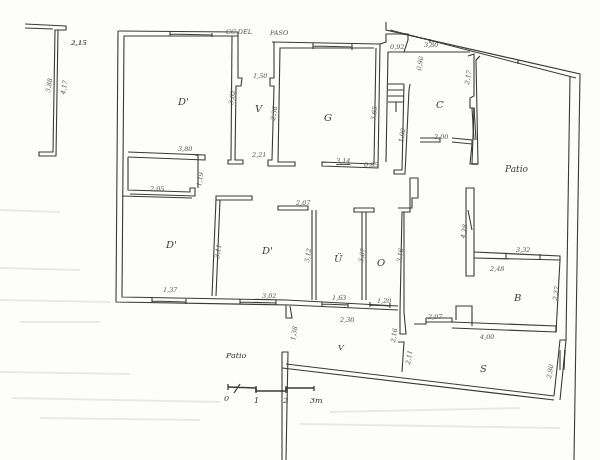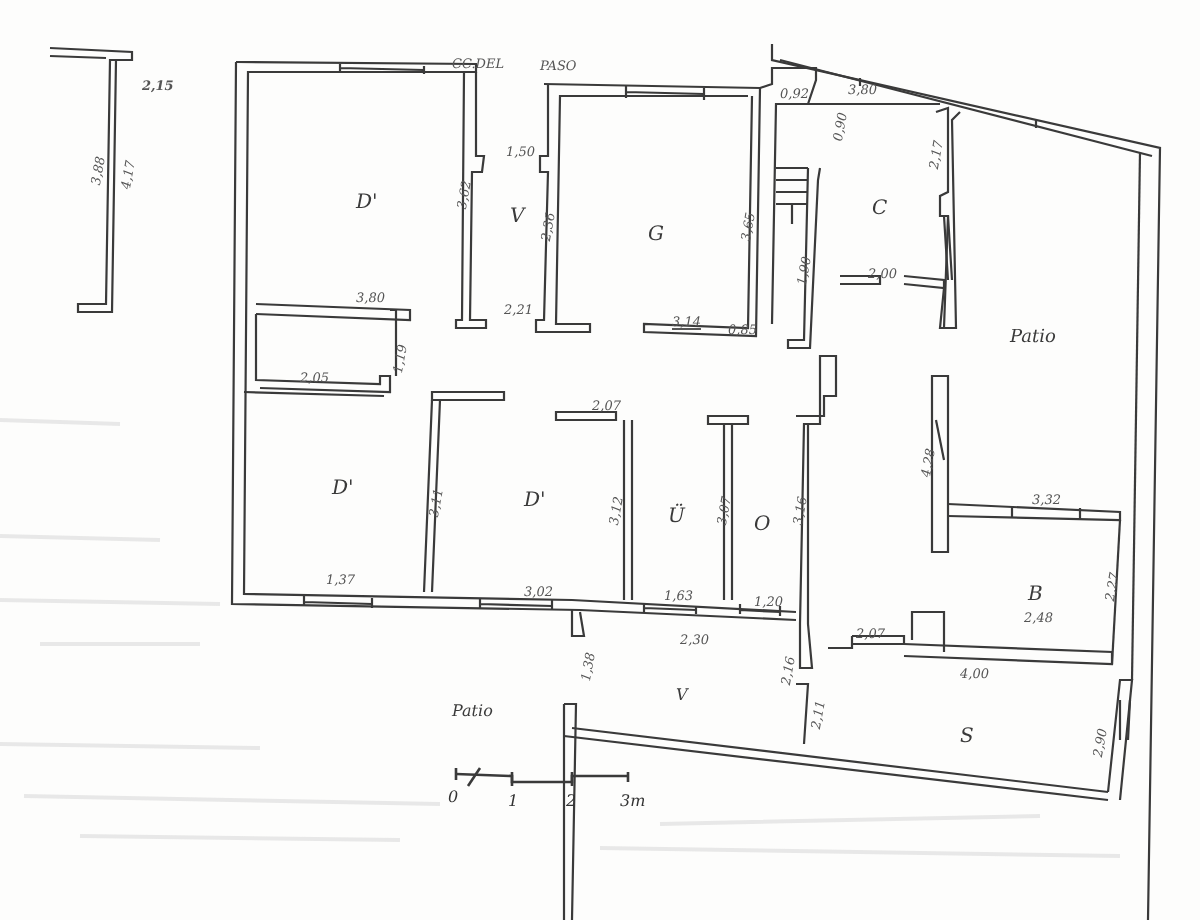--- a/index.html
+++ b/index.html
@@ -143,21 +143,21 @@
   <span class="lbl dim" style="left:163px;top:287px;">1,37</span>
   <span class="lbl dim" style="left:296px;top:200px;">2,07</span>
   <span class="lbl dim vert" style="left:304px;top:262px;">3,12</span>
   <span class="lbl dim" style="left:262px;top:293px;">3,02</span>
   <span class="lbl dim vert" style="left:358px;top:262px;">3,07</span>
   <span class="lbl dim" style="left:332px;top:295px;">1,63</span>
   <span class="lbl dim vert" style="left:396px;top:262px;">3,16</span>
   <span class="lbl dim" style="left:377px;top:298px;">1,20</span>
   <span class="lbl dim vert" style="left:460px;top:238px;">4,28</span>
   <span class="lbl dim" style="left:516px;top:247px;">3,32</span>
-  <span class="lbl dim" style="left:512px;top:266px;margin-top:40px;">2,48</span>
+  <span class="lbl dim" style="left:490px;top:266px;">2,48</span>
   <span class="lbl dim vert" style="left:552px;top:300px;">2,27</span>
   <span class="lbl dim" style="left:340px;top:317px;">2,30</span>
   <span class="lbl dim vert" style="left:290px;top:340px;">1,38</span>
   <span class="lbl dim vert" style="left:390px;top:342px;">2,16</span>
   <span class="lbl dim" style="left:428px;top:314px;">2,07</span>
   <span class="lbl dim" style="left:480px;top:334px;">4,00</span>
   <span class="lbl dim vert" style="left:405px;top:364px;">2,11</span>
   <span class="lbl dim vert" style="left:546px;top:378px;">2,90</span>
 
   <div>

